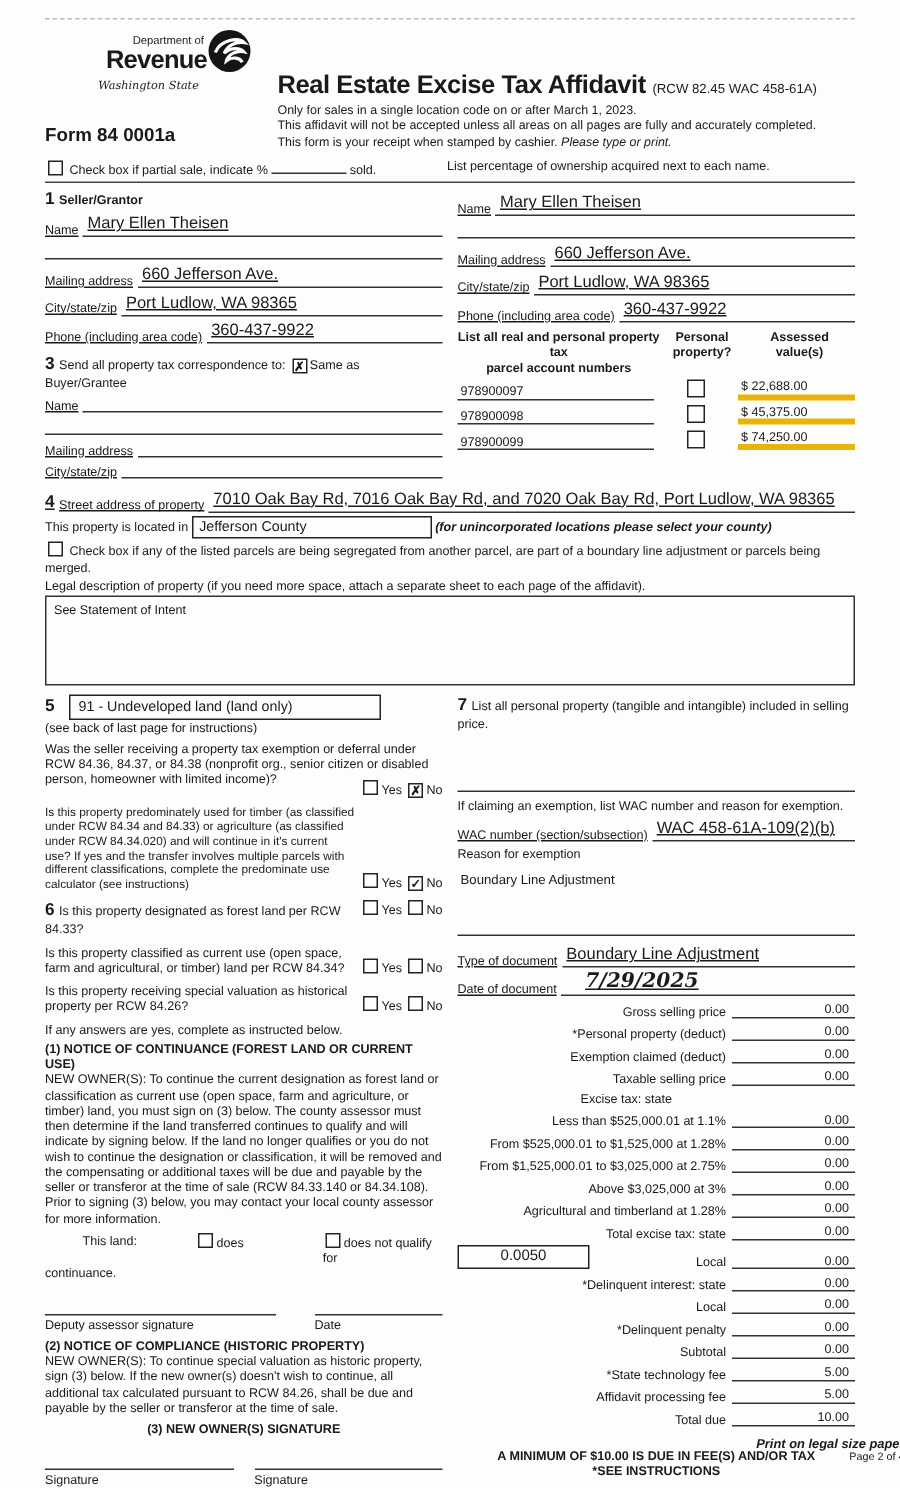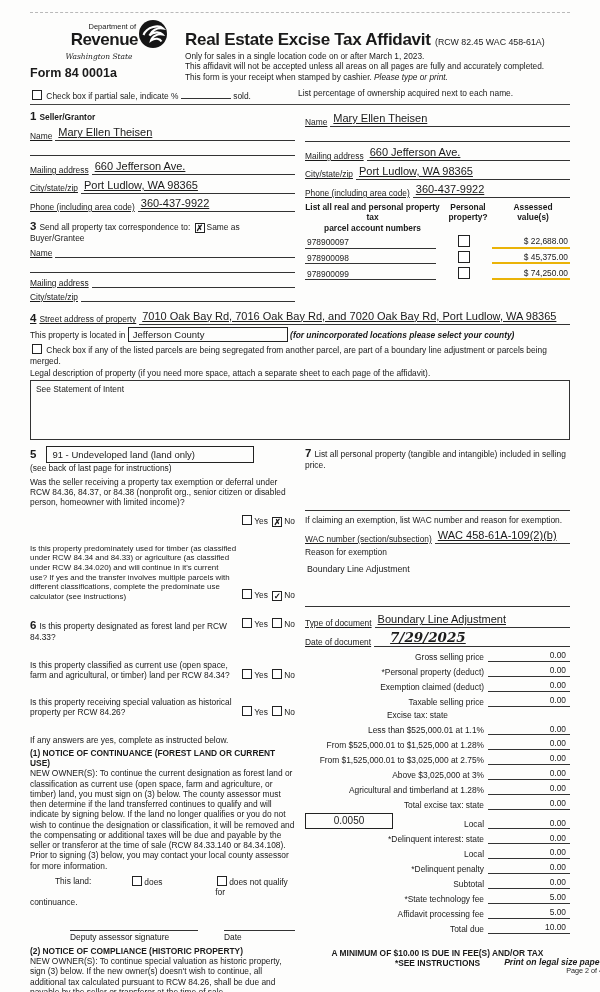--- a/index.html
+++ b/index.html
@@ -10,21 +10,21 @@
     padding:10px 30px 0 30px;overflow:hidden;
   }
   .scanline{border-top:1px dashed #b9b9b9;height:0;margin:2px 0;}
   
   .hdr{display:flex;align-items:flex-end;margin-top:4px;}
   .logo{width:138px;flex:0 0 auto;padding-top:2px;}
   .logo-row{display:flex;align-items:center;justify-content:flex-end;}
   .dept{font-size:7.5px;text-align:right;margin-right:2px;}
   .revname{font-size:17px;font-weight:bold;letter-spacing:-0.5px;line-height:0.95;}
   .wastate{font-family:"DejaVu Serif",serif;font-style:italic;font-size:7.5px;text-align:center;margin-top:1px;}
-  .formno{font-size:12.5px;font-weight:bold;margin-top:5px;}
+  .formno{font-size:12.5px;font-weight:bold;margin-top:22px;}
   .hdr-div{border-left:1.6px solid #222;margin:0 8px;}
   .title-blk{flex:1;padding-top:1px;}
   .title{font-size:17px;font-weight:bold;letter-spacing:-0.3px;line-height:1;}
   .title small{font-size:8.8px;font-weight:normal;letter-spacing:0;}
   .hnotes{margin-top:3px;font-size:8.3px;}
   .partial{display:flex;justify-content:space-between;margin-top:6px;margin-bottom:2px;}
   .rule{border-top:1px solid #444;margin:3px 0 4px 0;}
   
   .cb{display:inline-block;width:8px;height:8px;border:1px solid #222;line-height:8px;
       font-size:8.5px;text-align:center;vertical-align:-1px;margin:0 2px;background:#fff;font-weight:bold;}
@@ -40,27 +40,27 @@
   .hand{font-family:"DejaVu Serif",serif;font-style:italic;color:#1c1c1c;}
   
   .ptable{margin-top:4px;}
   .phead{display:flex;text-align:center;font-weight:bold;}
   .phead .c1{flex:1;}
   .phead .c2{width:56px;}
   .phead .c3{width:74px;}
   .prow{display:flex;align-items:flex-end;margin:2.5px 0;}
   .prow .c1{flex:1;border-bottom:1px solid #333;padding:0 2px;}
   .prow .c2{width:56px;text-align:center;}
-  .prow .c3{width:74px;border-bottom:2px solid #eab308;text-align:right;padding:0 2px;}
+  .prow .c3{width:74px;border-bottom:4px solid #eab308;text-align:left;padding:0 2px;}
   
   .countybox{display:inline-block;border:1.2px solid #222;padding:1px 4px;min-width:150px;font-size:9.5px;}
   .legalbox{border:1.2px solid #333;height:52px;padding:3px 5px;margin-top:2px;}
   
   .lucbox{display:inline-block;border:1.4px solid #222;padding:1.5px 5px;min-width:196px;font-size:9.5px;}
-  .q{display:flex;align-items:flex-end;margin:17px 0;}
+  .q{display:flex;align-items:flex-end;margin:5px 0;}
   .q .qt{flex:1;padding-right:4px;}
   .yn{white-space:nowrap;}
   
   .mrow{display:flex;align-items:flex-end;margin:3.2px 0;}
   .mrow .lbl{flex:1;text-align:right;padding-right:4px;white-space:nowrap;}
   .mrow .amt{width:78px;border-bottom:1px solid #333;text-align:right;padding:0 4px 0.5px 0;}
   .ratebox{border:1.2px solid #222;width:86px;text-align:center;font-size:10px;padding:1px 0;margin-right:6px;}
   .ctr{text-align:center;}
   
   .sigline{border-bottom:1px solid #333;height:12px;}
@@ -263,21 +263,21 @@
       </div>
       <div style="margin-top:3px;">If any answers are yes, complete as instructed below.</div>
       <div class="b" style="margin-top:3px;">(1) NOTICE OF CONTINUANCE (FOREST LAND OR CURRENT USE)</div>
       <div>NEW OWNER(S): To continue the current designation as forest land or classification as current use (open space, farm and agriculture, or timber) land, you must sign on (3) below. The county assessor must then determine if the land transferred continues to qualify and will indicate by signing below. If the land no longer qualifies or you do not wish to continue the designation or classification, it will be removed and the compensating or additional taxes will be due and payable by the seller or transferor at the time of sale (RCW 84.33.140 or 84.34.108). Prior to signing (3) below, you may contact your local county assessor for more information.</div>
       <div style="margin-top:5px;display:flex;">
         <span style="width:80px;margin-left:25px;">This land:</span>
         <span style="width:90px;"><span class="cb"></span><span>does</span></span>
         <span><span class="cb"></span><span>does not qualify for</span></span>
       </div>
       <div>continuance.</div>
-      <div style="display:flex;gap:26px;margin-top:10px;margin-left:40px;">
+      <div style="display:flex;gap:26px;margin-top:10px;">
         <div style="flex:1.8;">
           <div class="sigline"></div>
           <div class="siglbl">Deputy assessor signature</div>
         </div>
         <div style="flex:1;">
           <div class="sigline"></div>
           <div class="siglbl">Date</div>
         </div>
       </div>
       <div class="b" style="margin-top:4px;">(2) NOTICE OF COMPLIANCE (HISTORIC PROPERTY)</div>

